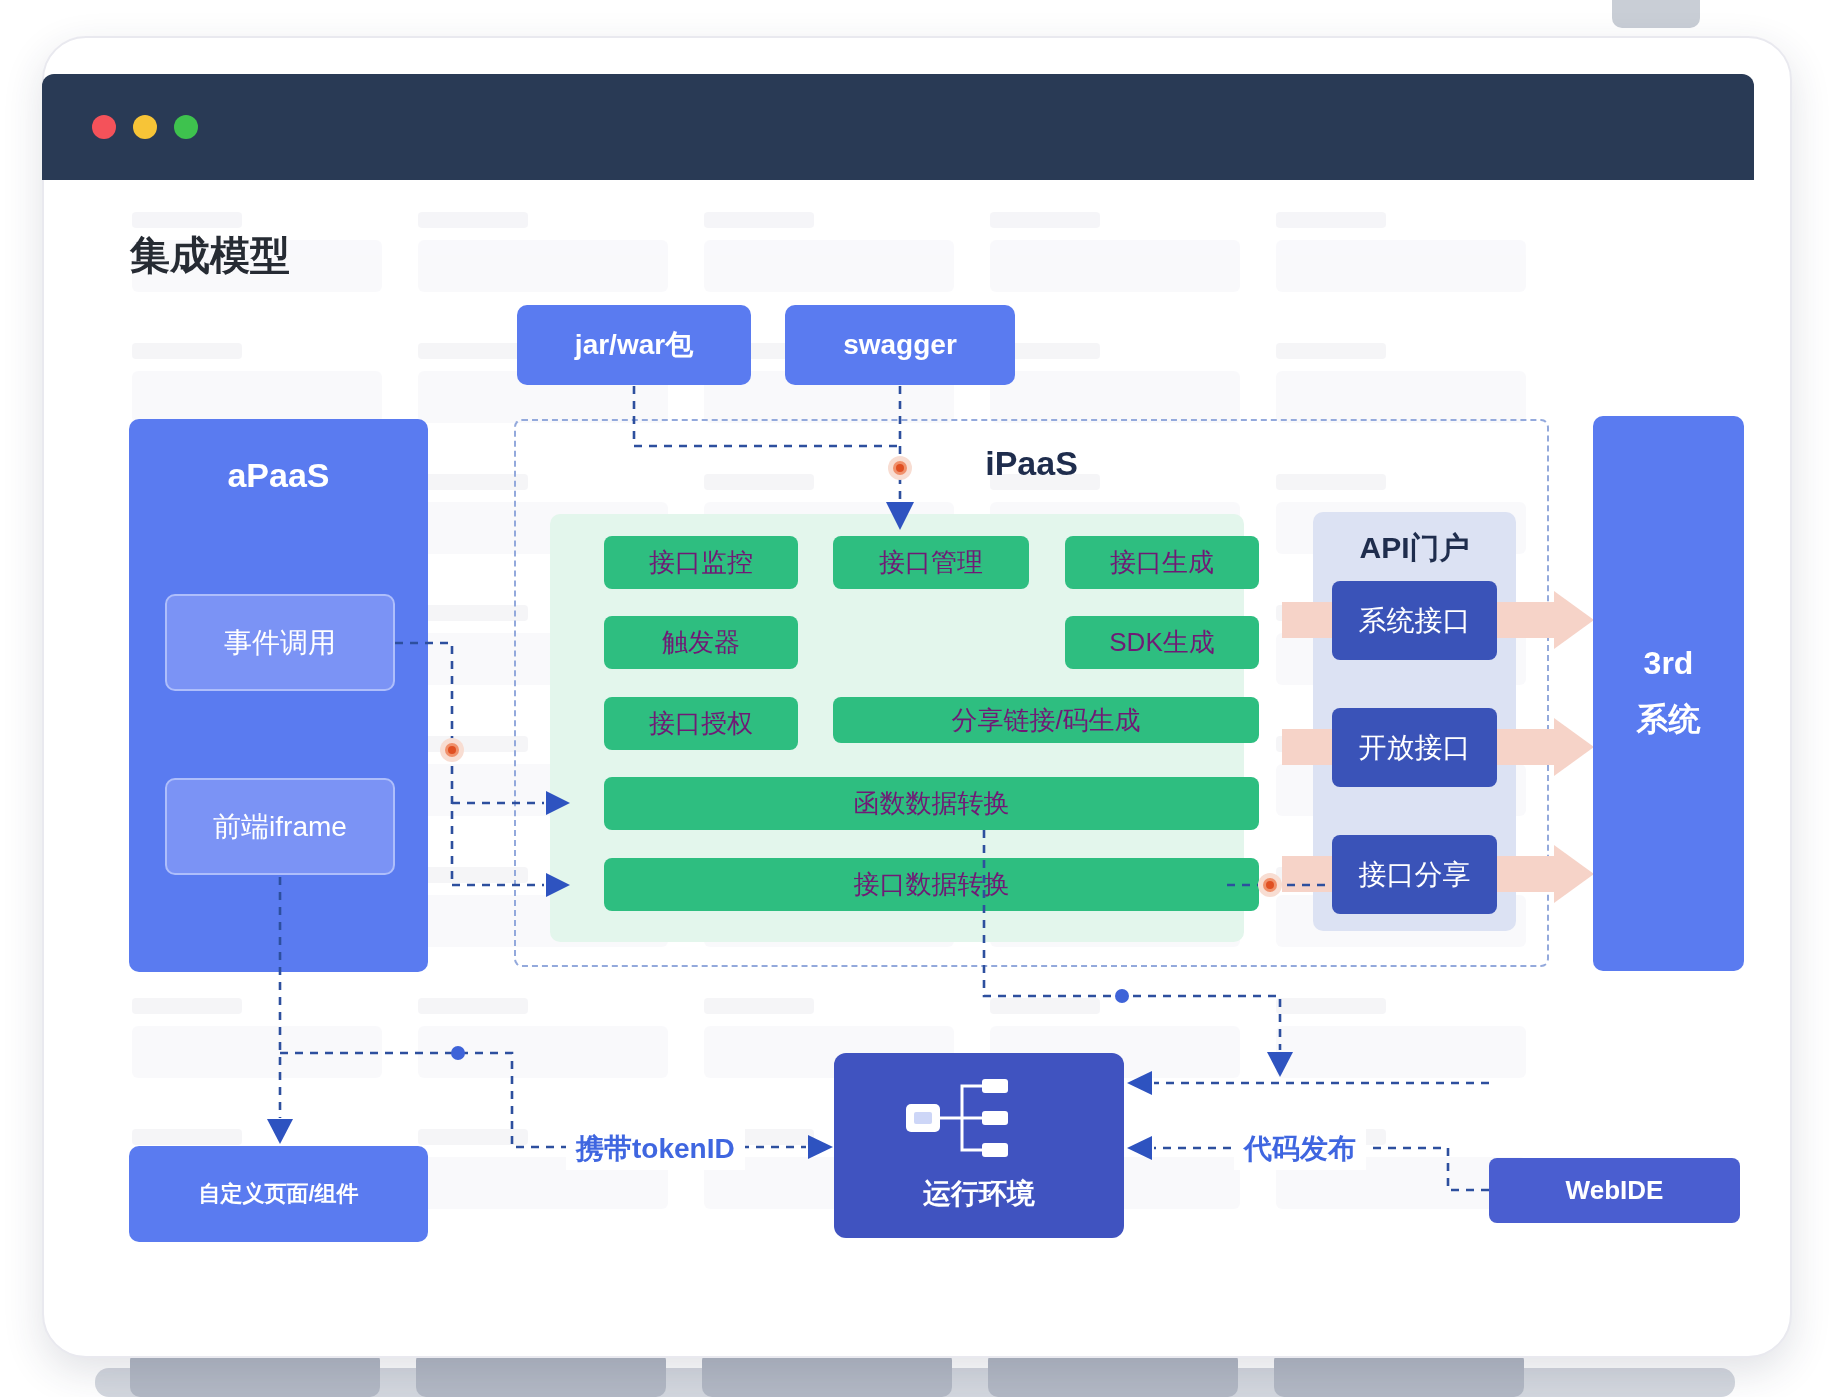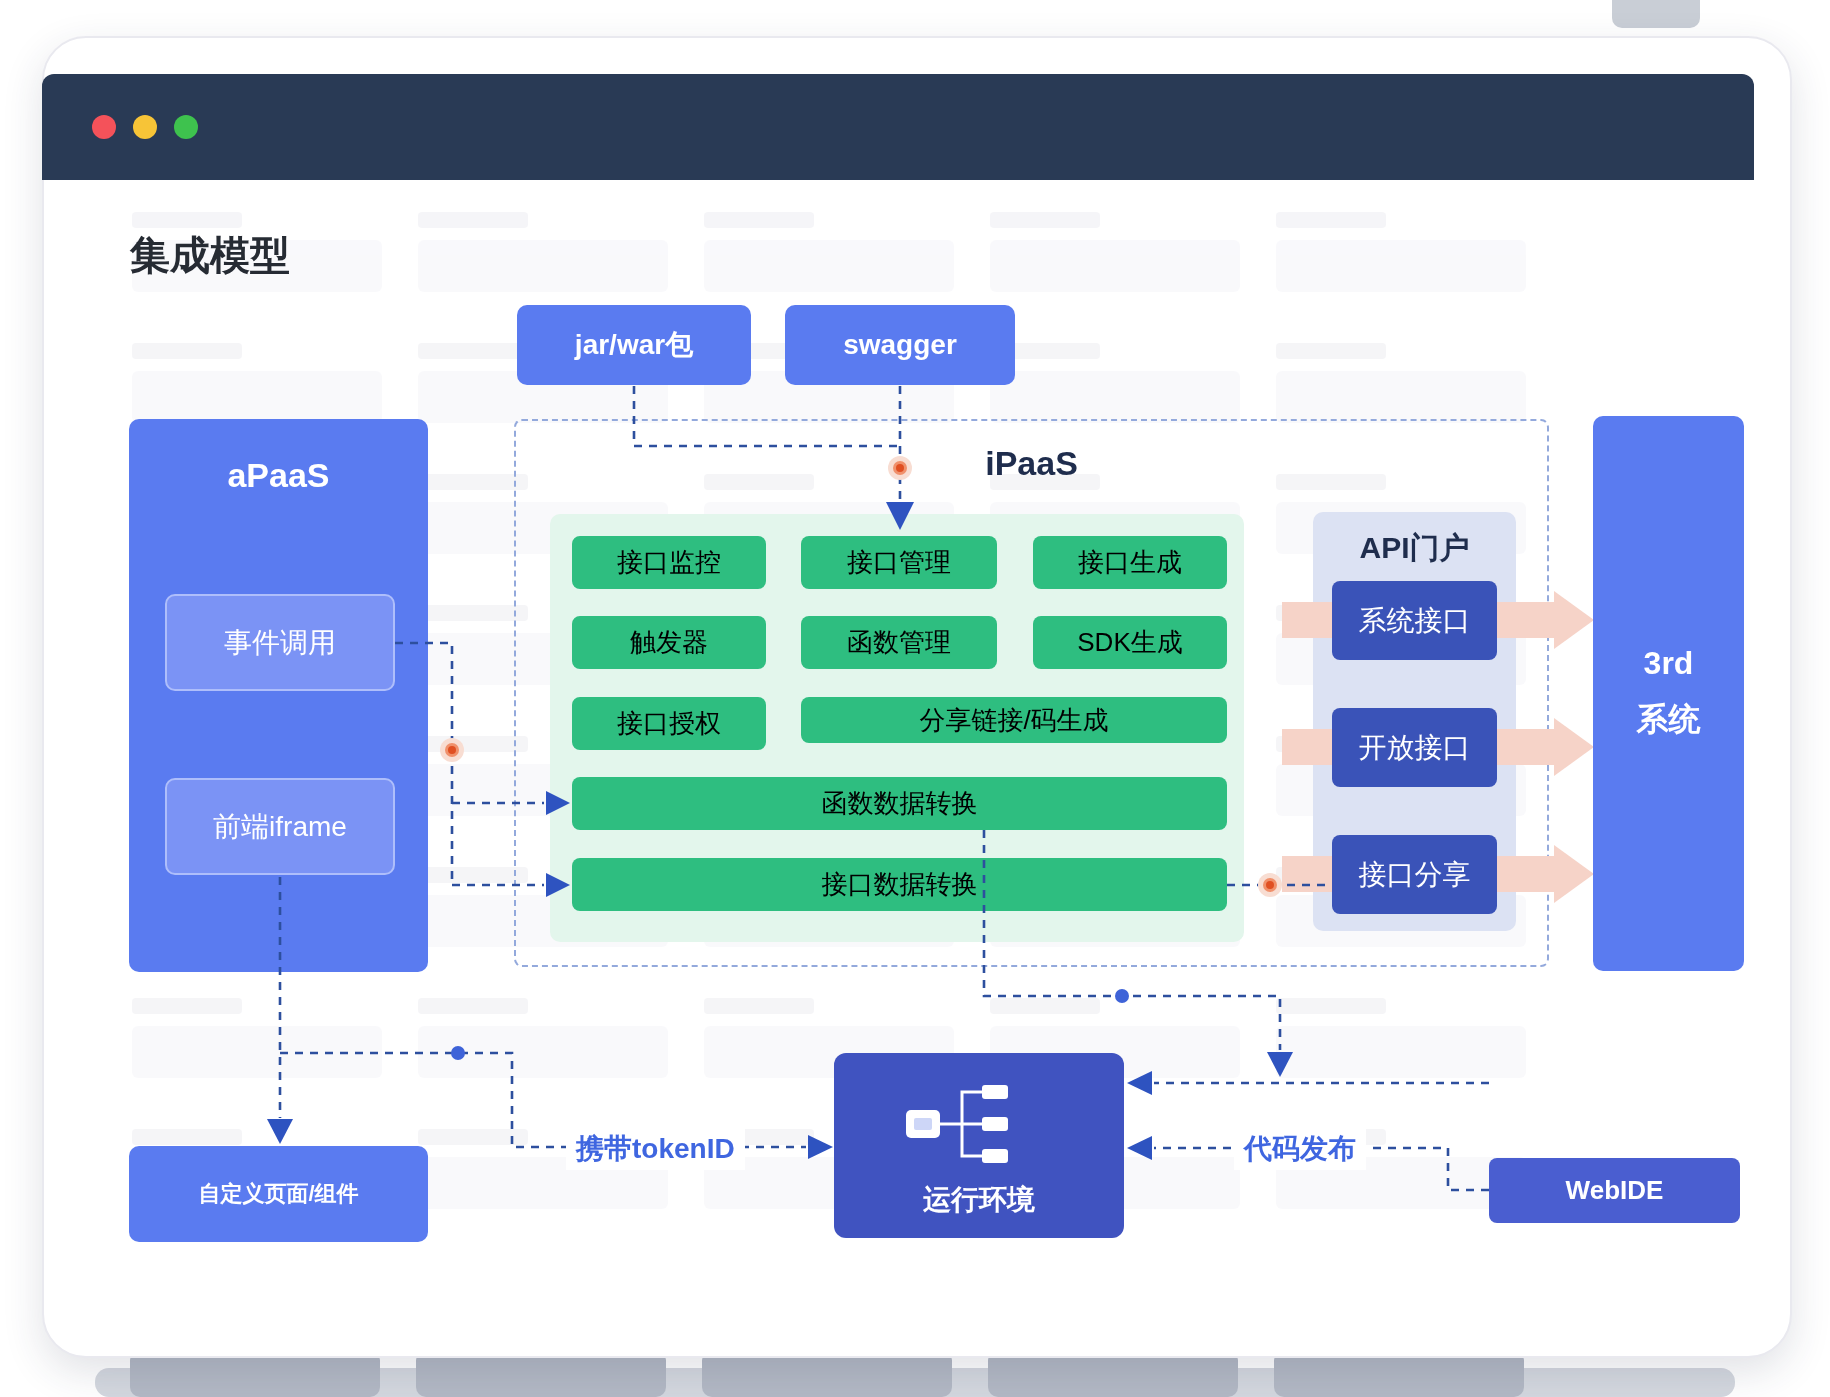--- a/index.html
+++ b/index.html
@@ -29,34 +29,34 @@
   
   .abs{position:absolute;box-sizing:border-box;}
   .page-title{left:130px;top:228px;font-size:40px;font-weight:700;color:#262b33;z-index:20;}
   .box-blue{background:#5a7bf0;color:#fff;display:flex;align-items:center;justify-content:center;
     border-radius:10px;font-weight:600;z-index:12;}
   .box-inner{background:#7b93f5;border:2px solid #aebefb;color:#fff;display:flex;align-items:center;
     justify-content:center;border-radius:10px;font-weight:500;z-index:13;}
   .dashed-box{border:2px dashed #93a9dc;border-radius:8px;z-index:10;}
   .section-title{font-weight:700;color:#1f2d4d;text-align:center;z-index:14;}
   .green-panel{background:#e3f6ec;border-radius:10px;z-index:11;}
-  .gbtn{background:#2ebe80;color:#000000;display:flex;align-items:center;justify-content:center;
-    border-radius:8px;font-size:26px;font-weight:500;z-index:13;}
+  .gbtn{background:#2ebe80;color:#701a75;display:flex;align-items:center;justify-content:center;
+    border-radius:8px;font-size:26px;font-weight:500;z-index:13;margin-left:32px;}
   .portal-panel{background:#dce2f3;border-radius:10px;z-index:11;}
   .portal-box{background:#3a53b8;color:#fff;display:flex;align-items:center;justify-content:center;
     border-radius:8px;font-size:28px;font-weight:500;z-index:14;}
   .parrow{position:absolute;left:1282px;width:272px;height:36px;background:#f6d3c8;z-index:12;}
   .parrow::after{content:'';position:absolute;left:272px;top:-11px;border-top:29px solid transparent;
     border-bottom:29px solid transparent;border-left:40px solid #f6d3c8;}
   .deep{background:#4053c0;} .ide{background:#4a5ed0;border-radius:8px;}
   .flow-label{position:absolute;color:#3f66e0;font-size:28px;font-weight:700;background:#ffffff;
     padding:2px 10px;z-index:55;}
   .connectors{position:absolute;left:0;top:0;width:1830px;height:1397px;z-index:40;pointer-events:none;}
   .third{flex-direction:column;gap:16px;font-size:32px;}
-  .runtime-box{flex-direction:column;justify-content:flex-start;padding-top:28px;}
+  .runtime-box{flex-direction:column;justify-content:flex-start;padding-top:22px;}
 </style>
 </head>
 <body>
 <div class="stage">
 
   <div class="bg-deco">
     <div class="deco-tab" style="left:1612px;top:0;width:88px;height:28px;"></div>
     <div class="deco-band" style="left:95px;top:1368px;width:1640px;height:29px;"></div>
     <div class="deco-block" style="left:130px;top:1350px;width:250px;height:47px;"></div>
     <div class="deco-block" style="left:416px;top:1350px;width:250px;height:47px;"></div>
@@ -247,21 +247,20 @@
   <div class="abs box-inner" style="left:165px;top:778px;width:230px;height:97px;font-size:28px;">前端iframe</div>
 
   <div class="abs dashed-box" style="left:514px;top:419px;width:1035px;height:548px;"></div>
   <div class="abs section-title" style="left:514px;top:444px;width:1035px;font-size:34px;">iPaaS</div>
 
   <div class="abs green-panel" style="left:550px;top:514px;width:694px;height:428px;"></div>
   <div class="abs gbtn" style="left:572px;top:536px;width:194px;height:53px;">接口监控</div>
   <div class="abs gbtn" style="left:801px;top:536px;width:196px;height:53px;">接口管理</div>
   <div class="abs gbtn" style="left:1033px;top:536px;width:194px;height:53px;">接口生成</div>
   <div class="abs gbtn" style="left:572px;top:616px;width:194px;height:53px;">触发器</div>
-  <div class="abs gbtn" style="left:801px;top:616px;width:196px;height:53px;">函数管理</div>
   <div class="abs gbtn" style="left:1033px;top:616px;width:194px;height:53px;">SDK生成</div>
   <div class="abs gbtn" style="left:572px;top:697px;width:194px;height:53px;">接口授权</div>
   <div class="abs gbtn" style="left:801px;top:697px;width:426px;height:46px;">分享链接/码生成</div>
   <div class="abs gbtn" style="left:572px;top:777px;width:655px;height:53px;">函数数据转换</div>
   <div class="abs gbtn" style="left:572px;top:858px;width:655px;height:53px;">接口数据转换</div>
 
   <div class="abs portal-panel" style="left:1313px;top:512px;width:203px;height:419px;"></div>
   <div class="abs section-title" style="left:1313px;top:528px;width:203px;font-size:30px;z-index:14;">API门户</div>
   <div class="parrow" style="top:602px;"></div>
   <div class="parrow" style="top:729px;"></div>

